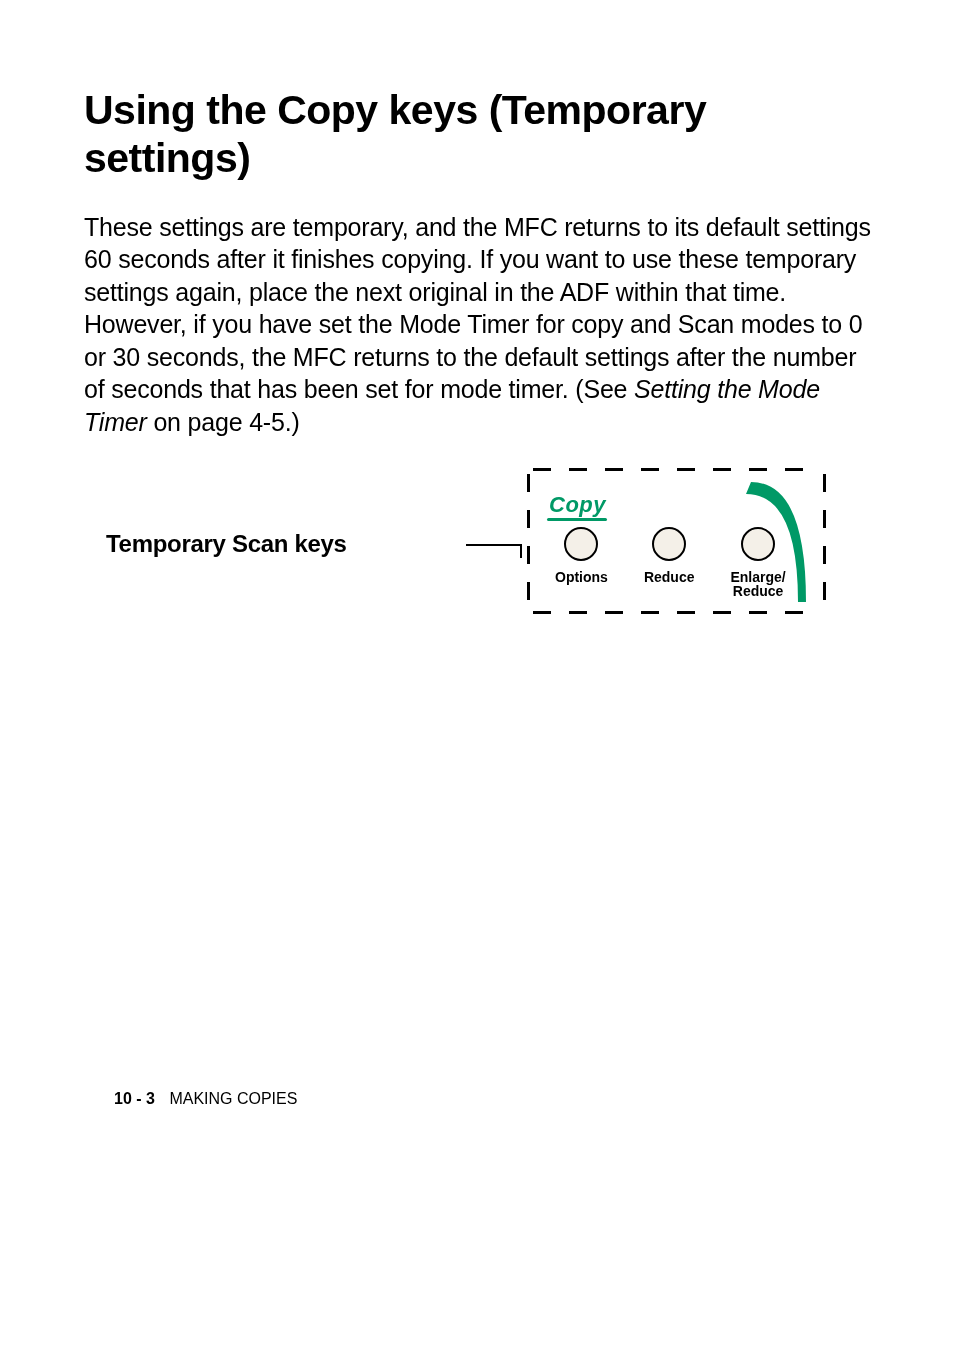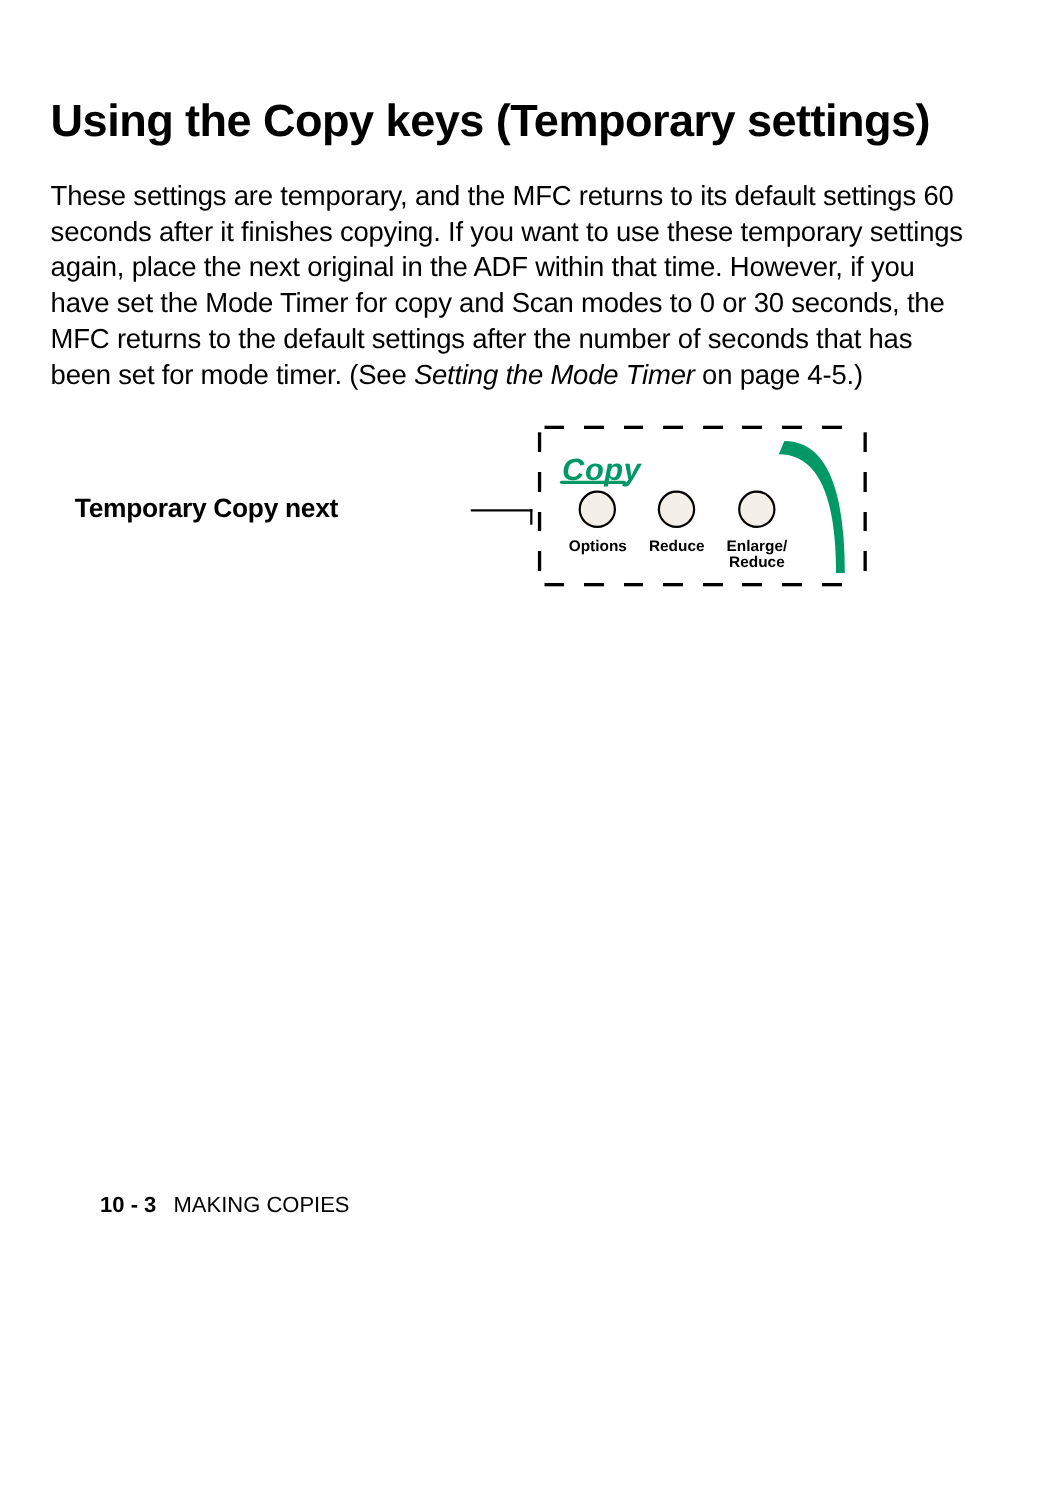--- a/index.html
+++ b/index.html
@@ -1,57 +1,57 @@
 <!DOCTYPE html>
 <html><head>
 <meta charset="utf-8">
 <style>
   * { margin: 0; padding: 0; box-sizing: border-box; }
   html, body { width: 954px; height: 1352px; background: #fff; font-family: Arial, Helvetica, sans-serif; color: #000; }
-  .page { position: relative; width: 954px; height: 1172px; padding: 86px 78px 60px 46px; }
+  .page { position: relative; width: 954px; height: 1172px; padding: 86px 78px 60px 84px; }
   .h1 { font-size: 41px; font-weight: 700; line-height: 1.18; letter-spacing: -0.5px; margin-bottom: 28px; }
   .para { font-size: 25px; line-height: 1.30; margin-bottom: 6px; letter-spacing: -0.2px; }
   .para .italic { font-style: italic; }
   .fig-wrap { position: relative; margin-top: 30px; height: 180px; }
   .label-left { position: absolute; left: 22px; top: 62px; font-size: 24px; font-weight: 700; letter-spacing: -0.3px; }
   .leader { position: absolute; left: 382px; top: 76px; width: 56px; height: 14px; }
   .leader .hline { position: absolute; left: 0; top: 0; width: 56px; height: 2px; background: #000; }
   .leader .vline { position: absolute; right: 0; top: 0; width: 2px; height: 14px; background: #000; }
   .panel { position: absolute; left: 443px; top: 0; width: 299px; height: 146px; }
   .dash-border { position: absolute; inset: 0; }
   .dash-top, .dash-bot { position: absolute; left: 6px; right: 6px; height: 3px; background: repeating-linear-gradient(to right, #000 0 18px, transparent 18px 36px); }
   .dash-top { top: 0; }
   .dash-bot { bottom: 0; }
   .dash-left, .dash-right { position: absolute; top: 6px; bottom: 6px; width: 3px; background: repeating-linear-gradient(to bottom, #000 0 18px, transparent 18px 36px); }
   .dash-left { left: 0; }
   .dash-right { right: 0; }
-  .copy-word { position: absolute; left: 22px; top: 24px; font-size: 28px; font-weight: 700; font-style: italic; color: #009966; letter-spacing: 0.5px; }
+  .copy-word { position: absolute; left: 22px; top: 24px; font-size: 22px; font-weight: 700; font-style: italic; color: #009966; letter-spacing: 0.5px; }
   .copy-underline { position: absolute; left: 20px; top: 50px; width: 60px; height: 3px; background: #009966; border-radius: 2px; }
   .swoosh { position: absolute; right: 10px; top: 6px; }
-  .btns { position: absolute; left: 28px; top: 56px; display: flex; gap: 20px; }
+  .btns { position: absolute; left: 28px; top: 56px; display: flex; gap: 36px; }
   .btn-col { display: flex; flex-direction: column; align-items: center; }
   .btn-col svg { display: block; }
   .btn-label { font-size: 14px; font-weight: 700; margin-top: 6px; text-align: center; line-height: 1.0; }
   .btn-label.two { white-space: pre; }
-  .footer { position: absolute; left: 91px; bottom: 64px; font-size: 20px; }
+  .footer { position: absolute; left: 114px; bottom: 64px; font-size: 16px; }
   .footer .pn { font-weight: 700; margin-right: 10px; }
 </style>
 </head>
 <body>
 
 <div class="page">
   <h1 class="h1">Using the Copy keys (Temporary settings)</h1>
 
 
   <p class="para">
     <span>These settings are temporary, and the MFC returns to its default settings 60 seconds after it finishes copying. If you want to use these temporary settings again, place the next original in the ADF within that time. However, if you have set the Mode Timer for copy and Scan modes to 0 or 30 seconds, the MFC returns to the default settings after the number of seconds that has been set for mode timer. (See </span><span class="italic">Setting the Mode Timer</span><span> on page 4-5.)</span>
   </p>
 
   <div class="fig-wrap">
-    <div class="label-left">Temporary Copy next</div>
+    <div class="label-left">Temporary Scan keys</div>
     <div class="leader">
       <div class="hline"></div>
         <div class="vline"></div>
     </div>
 
     <div class="panel">
       <div class="dash-border">
         <div class="dash-top"></div>
           <div class="dash-bot"></div>
         <div class="dash-left"></div>

